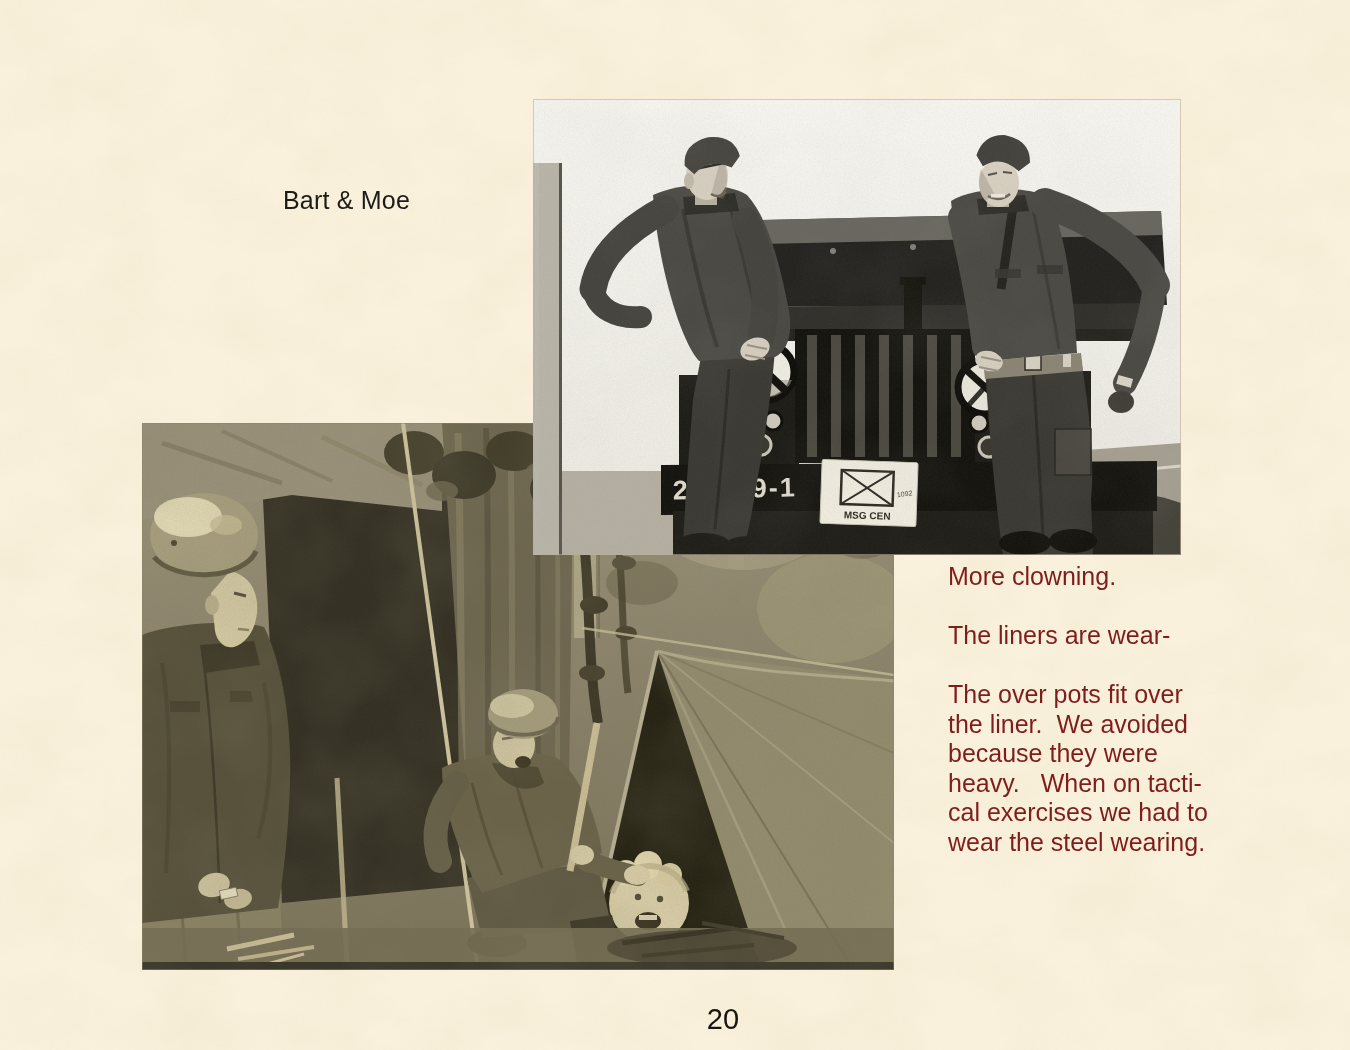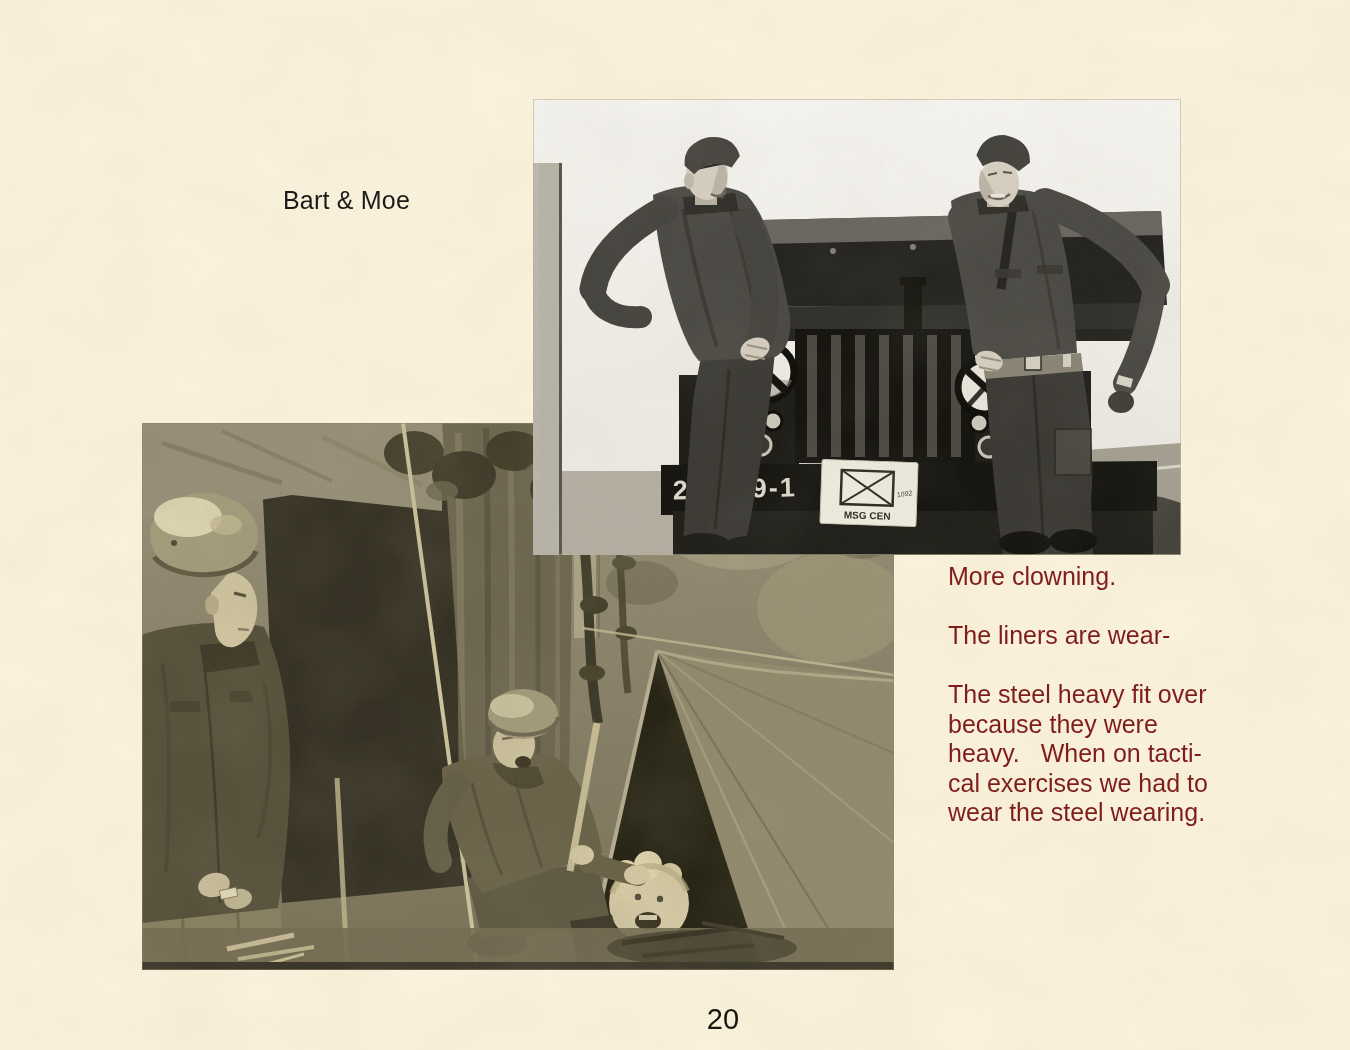--- a/index.html
+++ b/index.html
@@ -350,21 +350,22 @@
       <rect width="648" height="456" filter="url(#jeepgrain)" opacity="0.4"></rect>
       <rect x="0.5" y="0.5" width="647" height="455" fill="none" stroke="#bdb194" stroke-width="1" opacity="0.6"></rect>
     </svg>
   </figure>
 
   <div class="story">
     <div class="line">More clowning.</div>
     <div class="line"></div>
     <div class="line">The liners are wear-</div>
     <div class="line"></div>
-    <div class="line">The steel heavy fit over</div>
+    <div class="line">The over pots fit over</div>
+    <div class="line">the liner.  We avoided</div>
     <div class="line">because they were</div>
     <div class="line">heavy.   When on tacti-</div>
     <div class="line">cal exercises we had to</div>
     <div class="line">wear the steel wearing.</div>
   </div>
 
   <div class="page-number">20</div>
 
 </div>
 

